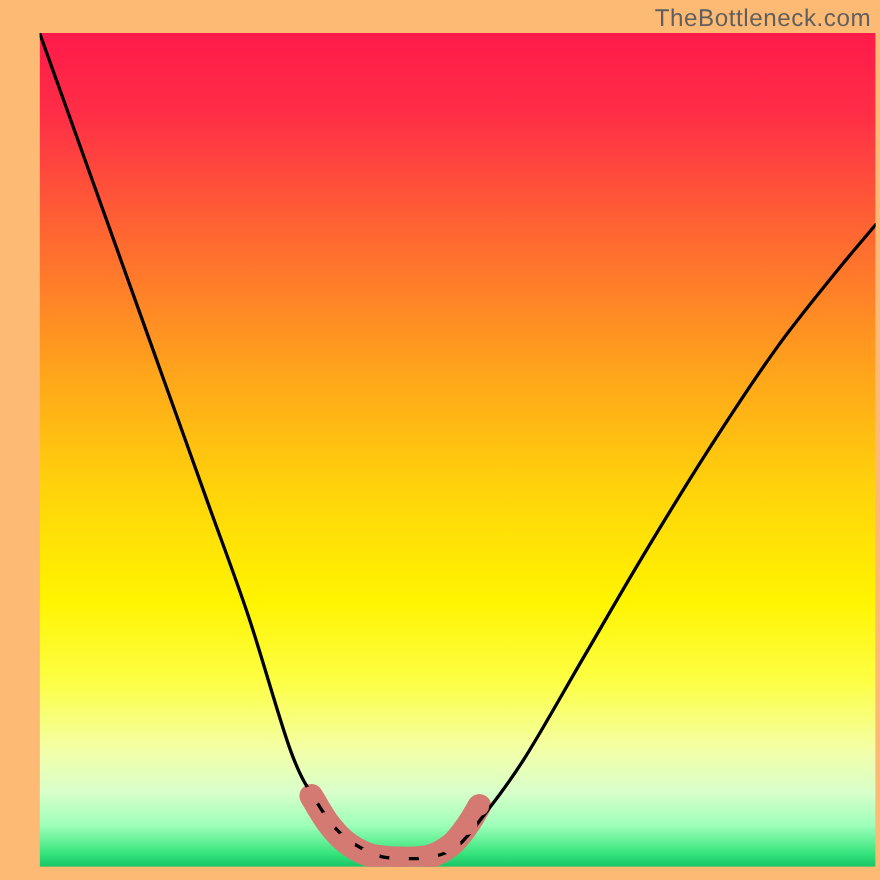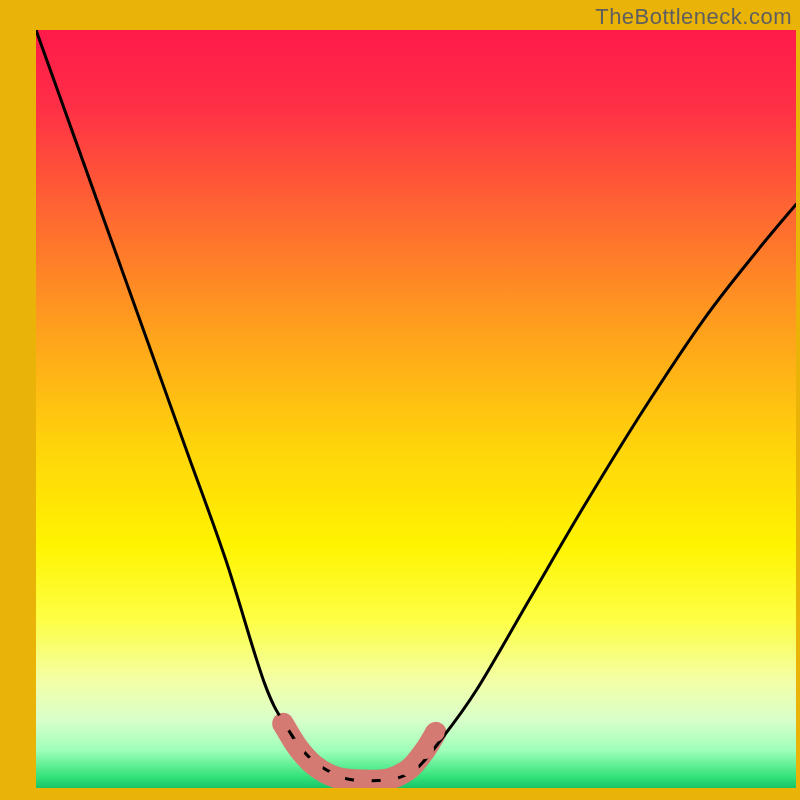--- a/index.html
+++ b/index.html
@@ -8,21 +8,21 @@
     width: 800px;
     height: 800px;
     overflow: hidden;
     background: #000;
     font-family: Arial, Helvetica, sans-serif;
   }
   .frame {
     position: relative;
     width: 800px;
     height: 800px;
-    background: #eab308;
+    background: #fdba74;
   }
   .plot-area {
     position: absolute;
     box-sizing: border-box;
   }
   .gradient-bg {
     position: absolute;
     inset: 0;
   }
   .curve-layer {

